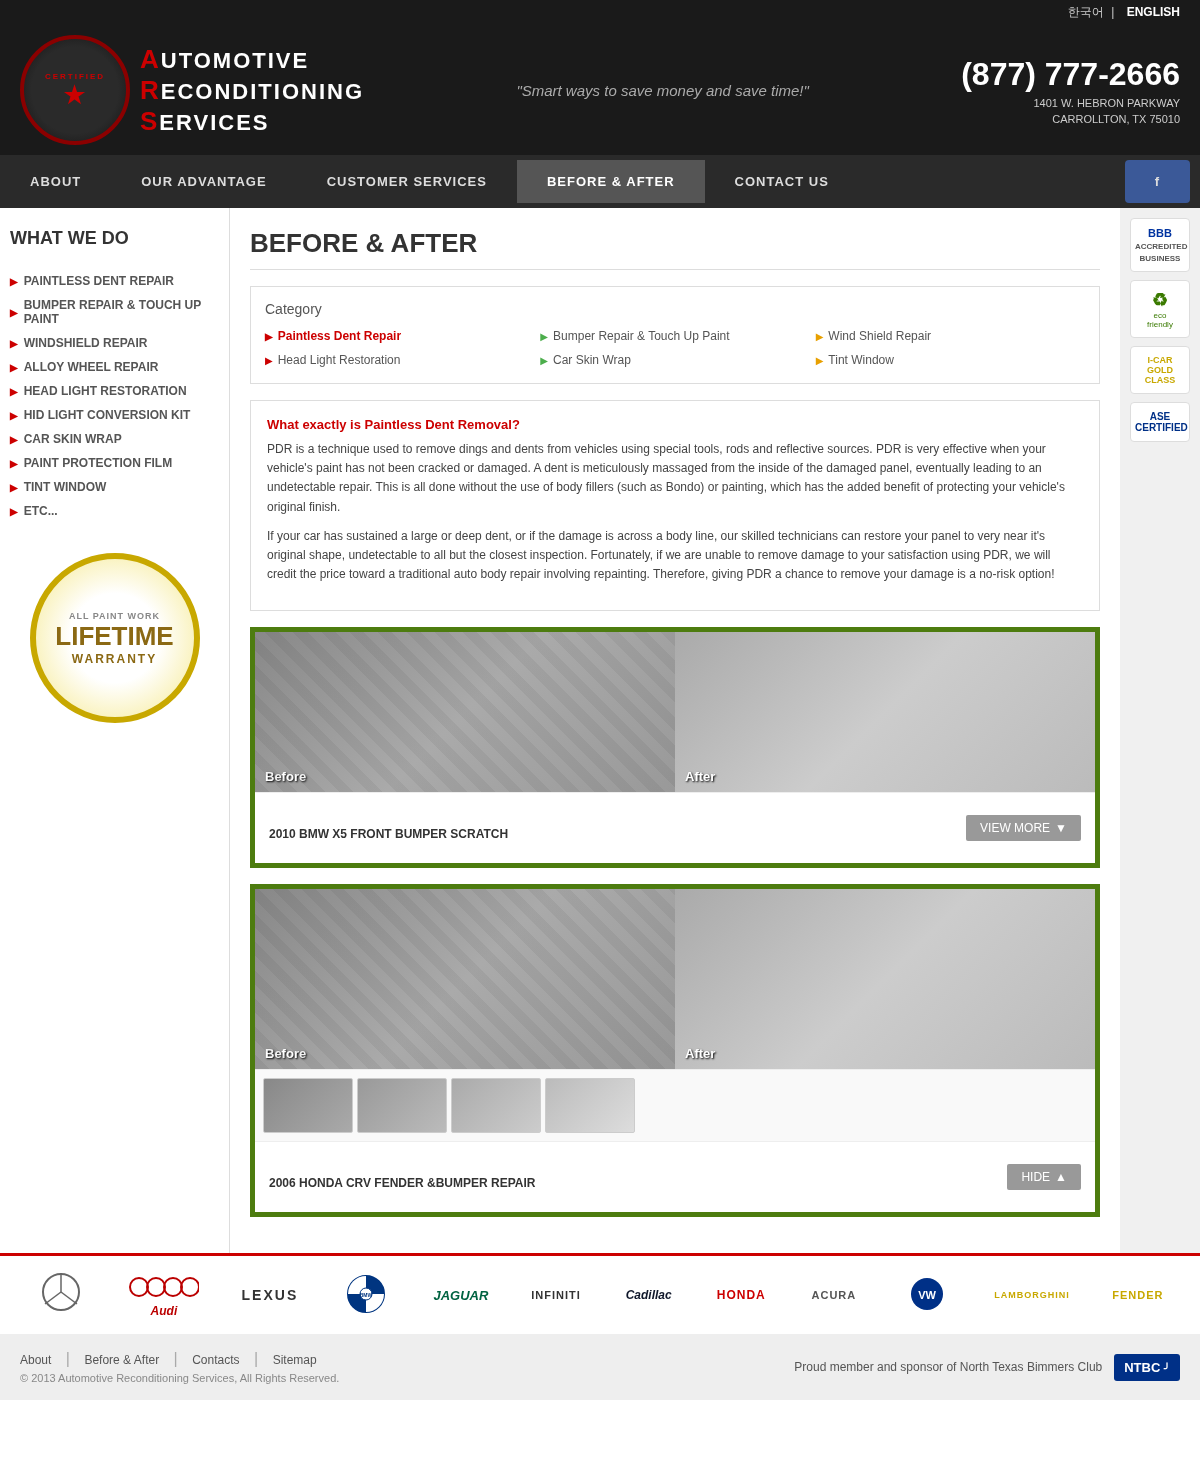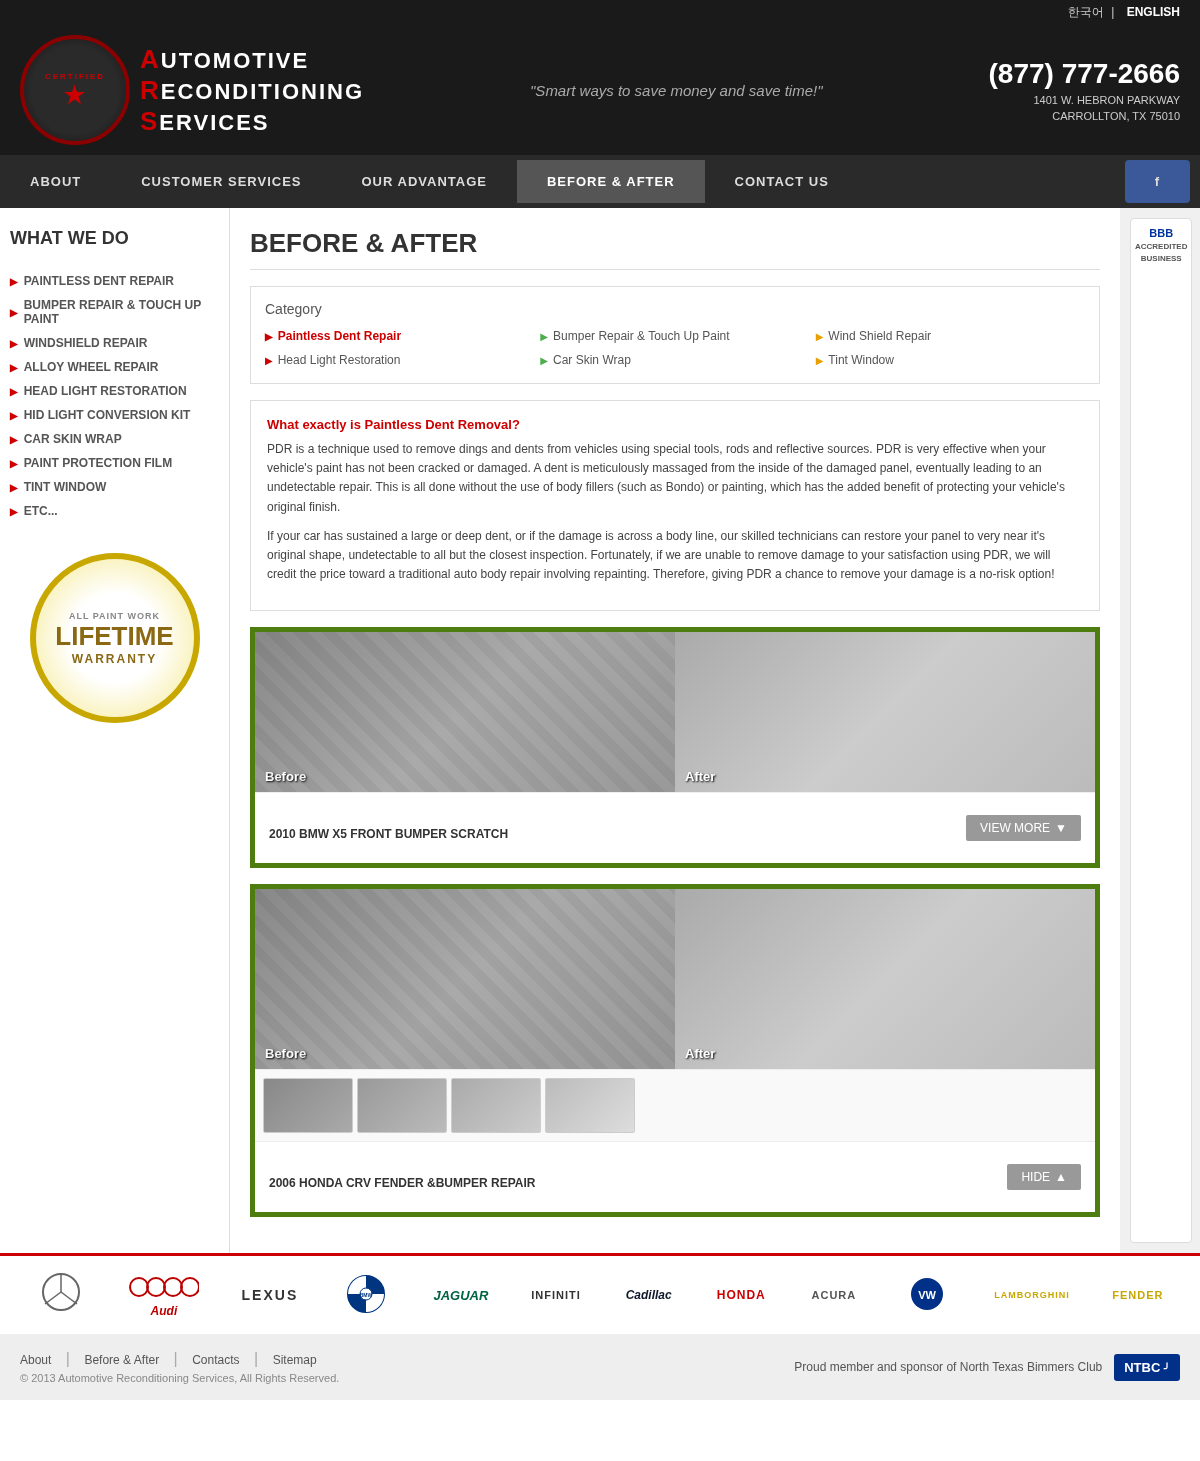--- a/index.html
+++ b/index.html
@@ -69,21 +69,21 @@
       font-style: italic;
       font-size: 15px;
       flex: 1;
       text-align: center;
     }
     .contact-info {
       text-align: right;
       color: #fff;
     }
     .contact-info .phone {
-      font-size: 28px;
+      font-size: 32px;
       font-weight: bold;
       color: #fff;
     }
     .contact-info .address {
       font-size: 11px;
       color: #ccc;
       margin-top: 4px;
     }
 
     
@@ -170,21 +170,21 @@
     .lifetime-badge-circle .lifetime { font-size: 26px; font-weight: 900; color: #8b6914; }
     .lifetime-badge-circle .warranty { font-size: 12px; font-weight: bold; color: #8b6914; letter-spacing: 2px; }
 
     
     .right-sidebar {
       width: 80px;
       background: #f0f0f0;
       padding: 10px;
       flex-shrink: 0;
       display: flex;
-      flex-direction: row;
+      flex-direction: column;
       gap: 8px;
     }
     .badge-box {
       background: #fff;
       border: 1px solid #ddd;
       border-radius: 4px;
       text-align: center;
       padding: 8px 4px;
       font-size: 9px;
     }
@@ -464,22 +464,22 @@
   <div class="tagline">"Smart ways to save money and save time!"</div>
   <div class="contact-info">
     <div class="phone">(877) 777-2666</div>
     <div class="address">1401 W. HEBRON PARKWAY</div>
     <div class="address">CARROLLTON, TX 75010</div>
   </div>
 </div>
 
 <nav class="nav">
   <a href="#">ABOUT</a>
+  <a href="#">OUR ADVANTAGE</a>
   <a href="#">CUSTOMER SERVICES</a>
-  <a href="#">OUR ADVANTAGE</a>
   <a href="#" style="background:#555;color:#fff;">BEFORE &amp; AFTER</a>
   <a href="#">CONTACT US</a>
   <div class="nav-spacer"></div>
   <a href="#" class="nav-fb">f</a>
 </nav>
 
 <div class="main-layout">
 
   <aside class="sidebar">
     <h2>WHAT WE DO</h2>

